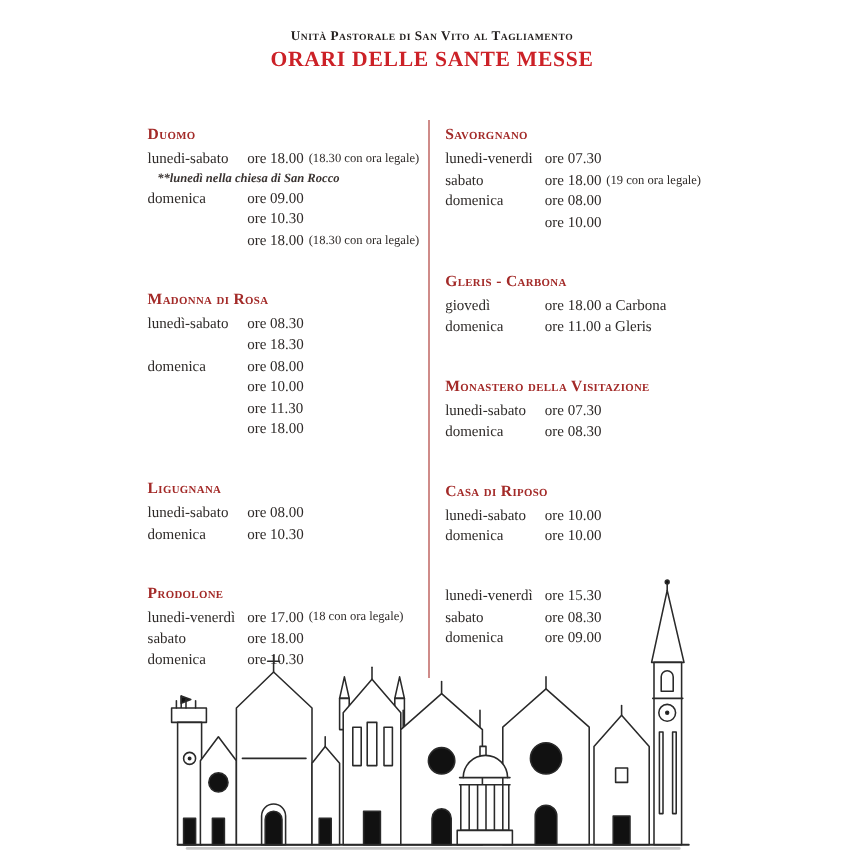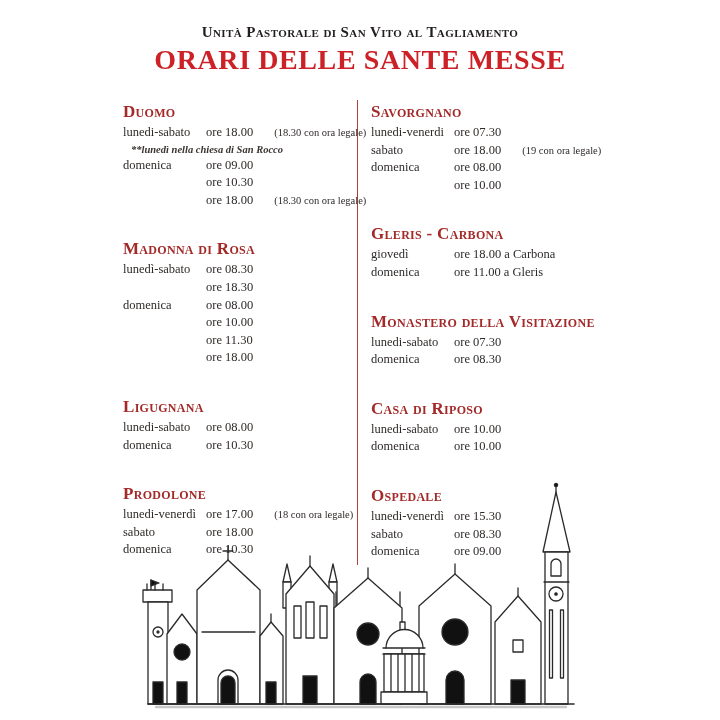--- a/index.html
+++ b/index.html
@@ -4,43 +4,43 @@
 <style>
   html,body{margin:0;padding:0;}
   body{
     width:720px;height:720px;background:#ffffff;position:relative;
     font-family:"Liberation Serif","DejaVu Serif",serif;color:#2e2a28;
     overflow:hidden;
   }
   .page{position:absolute;inset:0;background:#fff;}
   .header{position:absolute;top:24px;left:0;width:720px;text-align:center;}
   .subtitle{
-    font-variant:small-caps;font-weight:bold;font-size:15px;
+    font-variant:small-caps;font-weight:bold;font-size:11px;
     letter-spacing:.4px;color:#221e1d;
   }
   .title{
-    color:#cc2127;font-weight:bold;font-size:28px;letter-spacing:.6px;
+    color:#cc2127;font-weight:bold;font-size:18px;letter-spacing:.6px;
     margin-top:3px;
   }
   .col{position:absolute;top:104px;}
   .col-left{left:123px;width:232px;}
   .col-right{left:371px;width:242px;}
   .divider{
     position:absolute;left:357px;top:100px;width:1px;height:465px;
     background:#b0403c;
   }
   .church-section{margin:0 0 32px 0;}
   .section-title{
     font-variant:small-caps;font-weight:bold;color:#a32a28;
-    font-size:17px;line-height:16px;margin:0 0 4px 0;letter-spacing:.3px;
+    font-size:13px;line-height:16px;margin:0 0 4px 0;letter-spacing:.3px;
   }
   .row{display:flex;align-items:flex-start;line-height:17.6px;font-size:12.5px;}
   .day{width:83px;flex-shrink:0;}
   .time{white-space:nowrap;}
-  .note{font-size:10.5px;margin-left:21px;white-space:nowrap;color:#2e2a28;}
+  .note{font-size:10.5px;margin-left:4px;white-space:nowrap;color:#2e2a28;}
   .footnote{
     font-style:italic;font-size:10.5px;line-height:15px;padding-left:8px;
     color:#3a3432;
     font-weight:bold;
   }
   .skyline{position:absolute;left:128px;top:482px;width:460px;height:228px;}
   .skyline svg{display:block;width:100%;height:100%;}
 </style>
 </head>
 <body>
@@ -180,21 +180,20 @@
         <div class="row">
           <span class="day">lunedi-sabato</span>
           <span class="time">ore 10.00</span>
         </div>
         <div class="row">
           <span class="day">domenica</span>
           <span class="time">ore 10.00</span>
         </div>
       </section>
       <section class="church-section">
-        <h3 class="section-title">Ospedale</h3>
         <div class="row">
           <span class="day">lunedi-venerdì</span>
           <span class="time">ore 15.30</span>
         </div>
         <div class="row">
           <span class="day">sabato</span>
           <span class="time">ore 08.30</span>
         </div>
         <div class="row">
           <span class="day">domenica</span>

